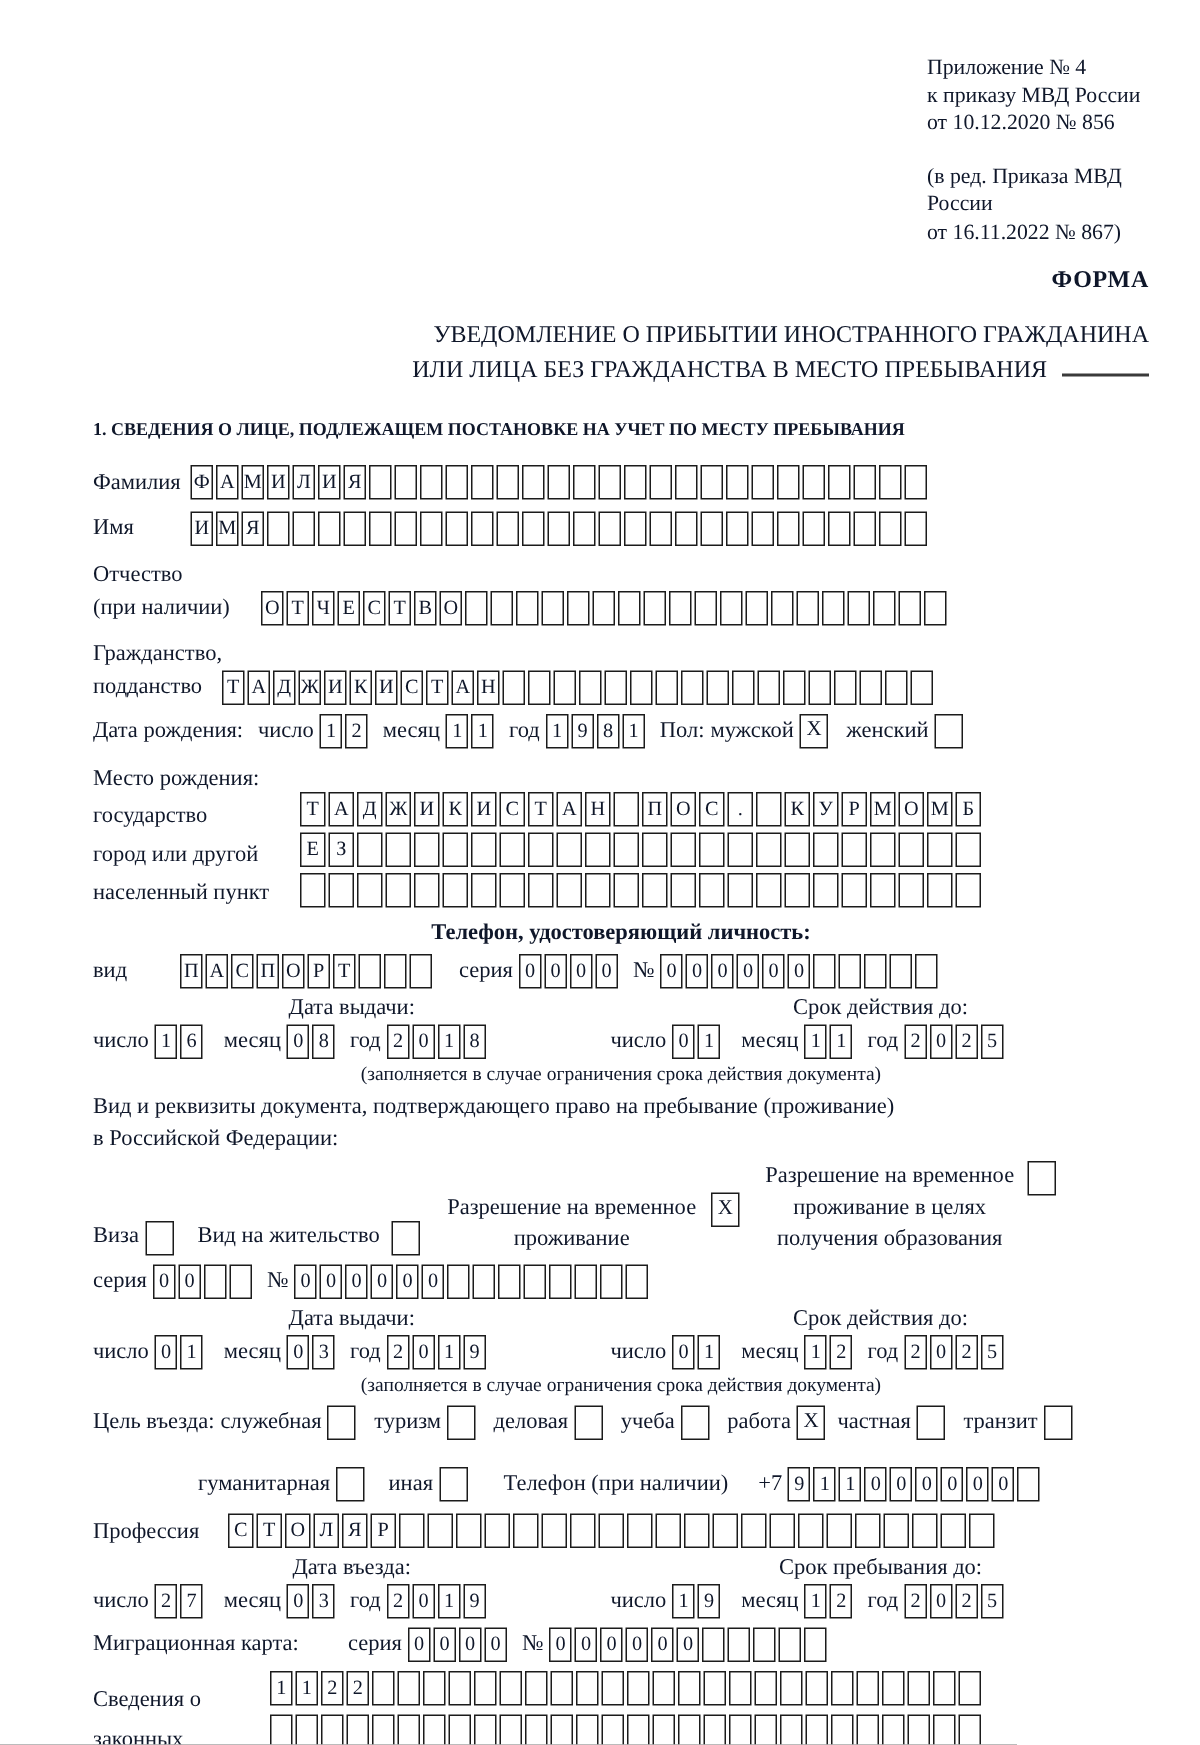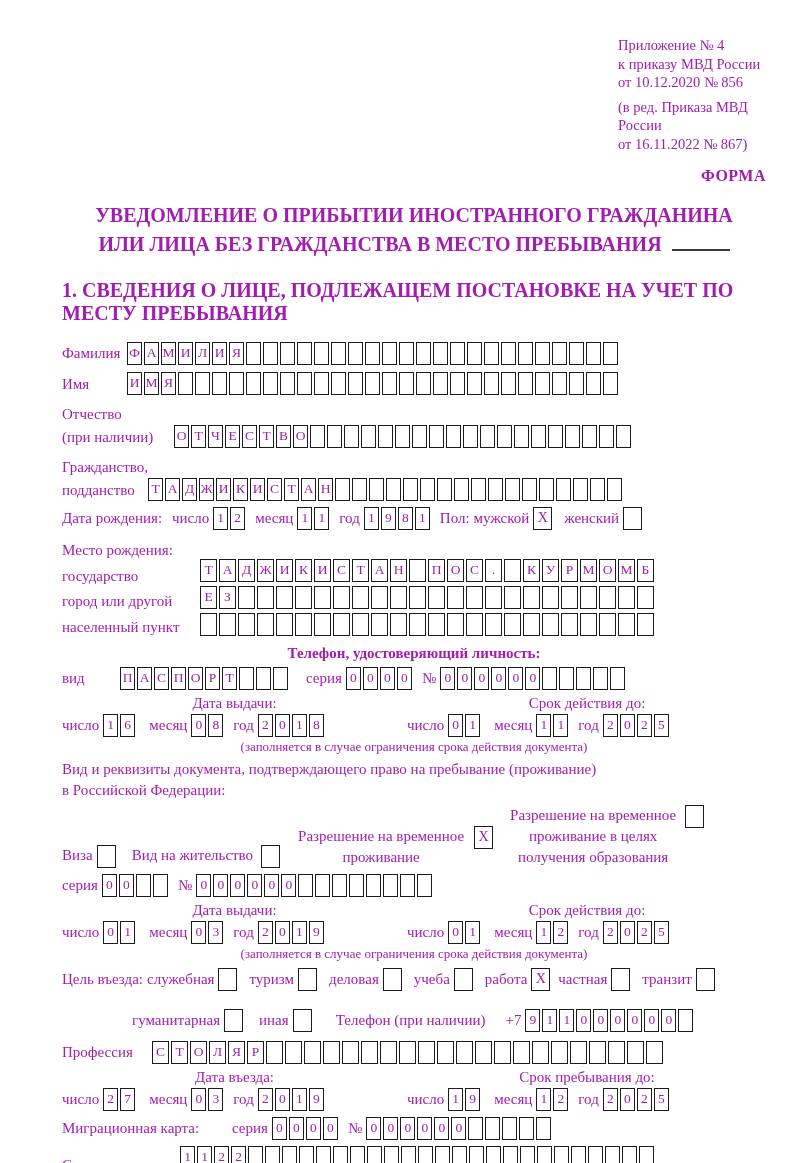--- a/index.html
+++ b/index.html
@@ -1,28 +1,28 @@
 <!DOCTYPE html>
 <html><head>
 <meta charset="utf-8">
 <style>
   * { margin:0; padding:0; box-sizing:border-box; }
   html,body { background:#888; }
   .page {
-    width:800px; height:1163px; background:#ffffff; color:#a21caf;
+    width:800px; height:1163px; background:#ffffff; color:#0f172a;
     font-family:"Liberation Serif", serif; font-size:15px;
     padding:36px 34px 16px 62px; position:relative; margin:0 auto;
     overflow:hidden;
   }
   .hdr { margin-left:556px; line-height:1.28; font-size:14.5px; }
-  .hdr .sub { margin-top:6px; }
+  .hdr .sub { margin-top:17px; }
   .forma { text-align:right; font-weight:bold; font-size:16px; margin-top:14px; letter-spacing:.5px; }
-  .title { text-align:center; font-weight:bold; font-size:20px; margin-top:16px; line-height:1.45; }
+  .title { text-align:right; font-weight:normal; font-size:16px; margin-top:16px; line-height:1.45; }
   .blank-line { display:inline-block; width:58px; border-bottom:2px solid #3a3a3a; height:14px; margin-left:10px; }
-  .sect { font-weight:bold; font-size:20px; margin-top:20px; margin-bottom:14px; }
+  .sect { font-weight:bold; font-size:12px; margin-top:20px; margin-bottom:14px; }
 
   .row { display:flex; align-items:flex-end; margin-bottom:5px; }
   .lblcol { flex:none; line-height:1.5; padding-top:3px; }
   .boxes { display:flex; flex-wrap:nowrap; }
   .cbox {
     flex:none; width:15px; height:23px; border:1.5px solid #1b1b1b; margin-right:2px;
     text-align:center; font-size:13.5px; line-height:20px; display:inline-block;
     font-family:"Liberation Serif", serif;
   }
   .boxes.w .cbox { width:17px; }

